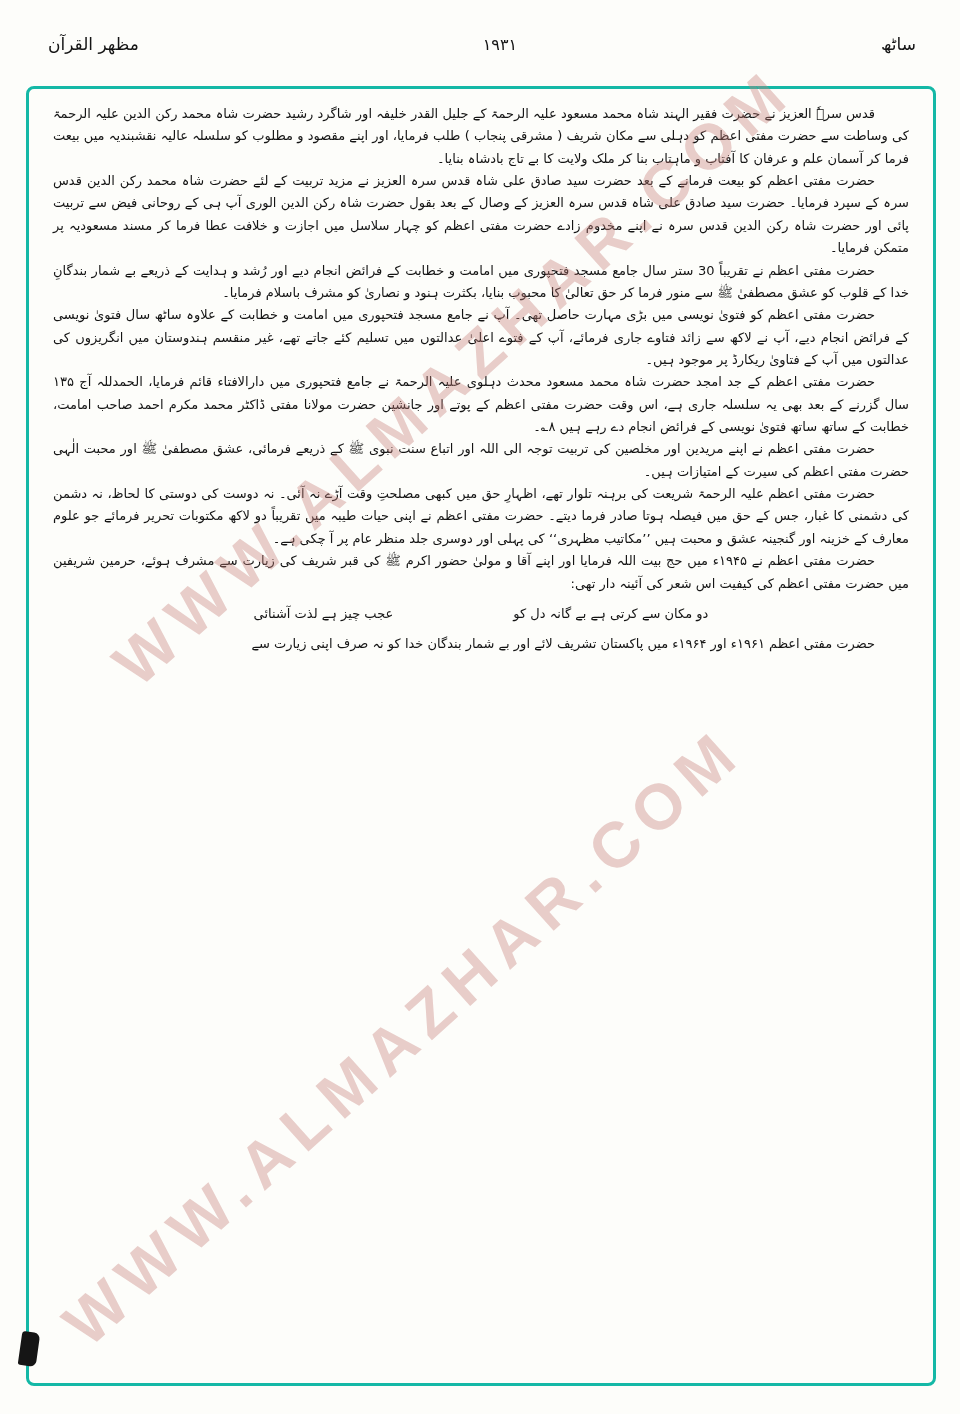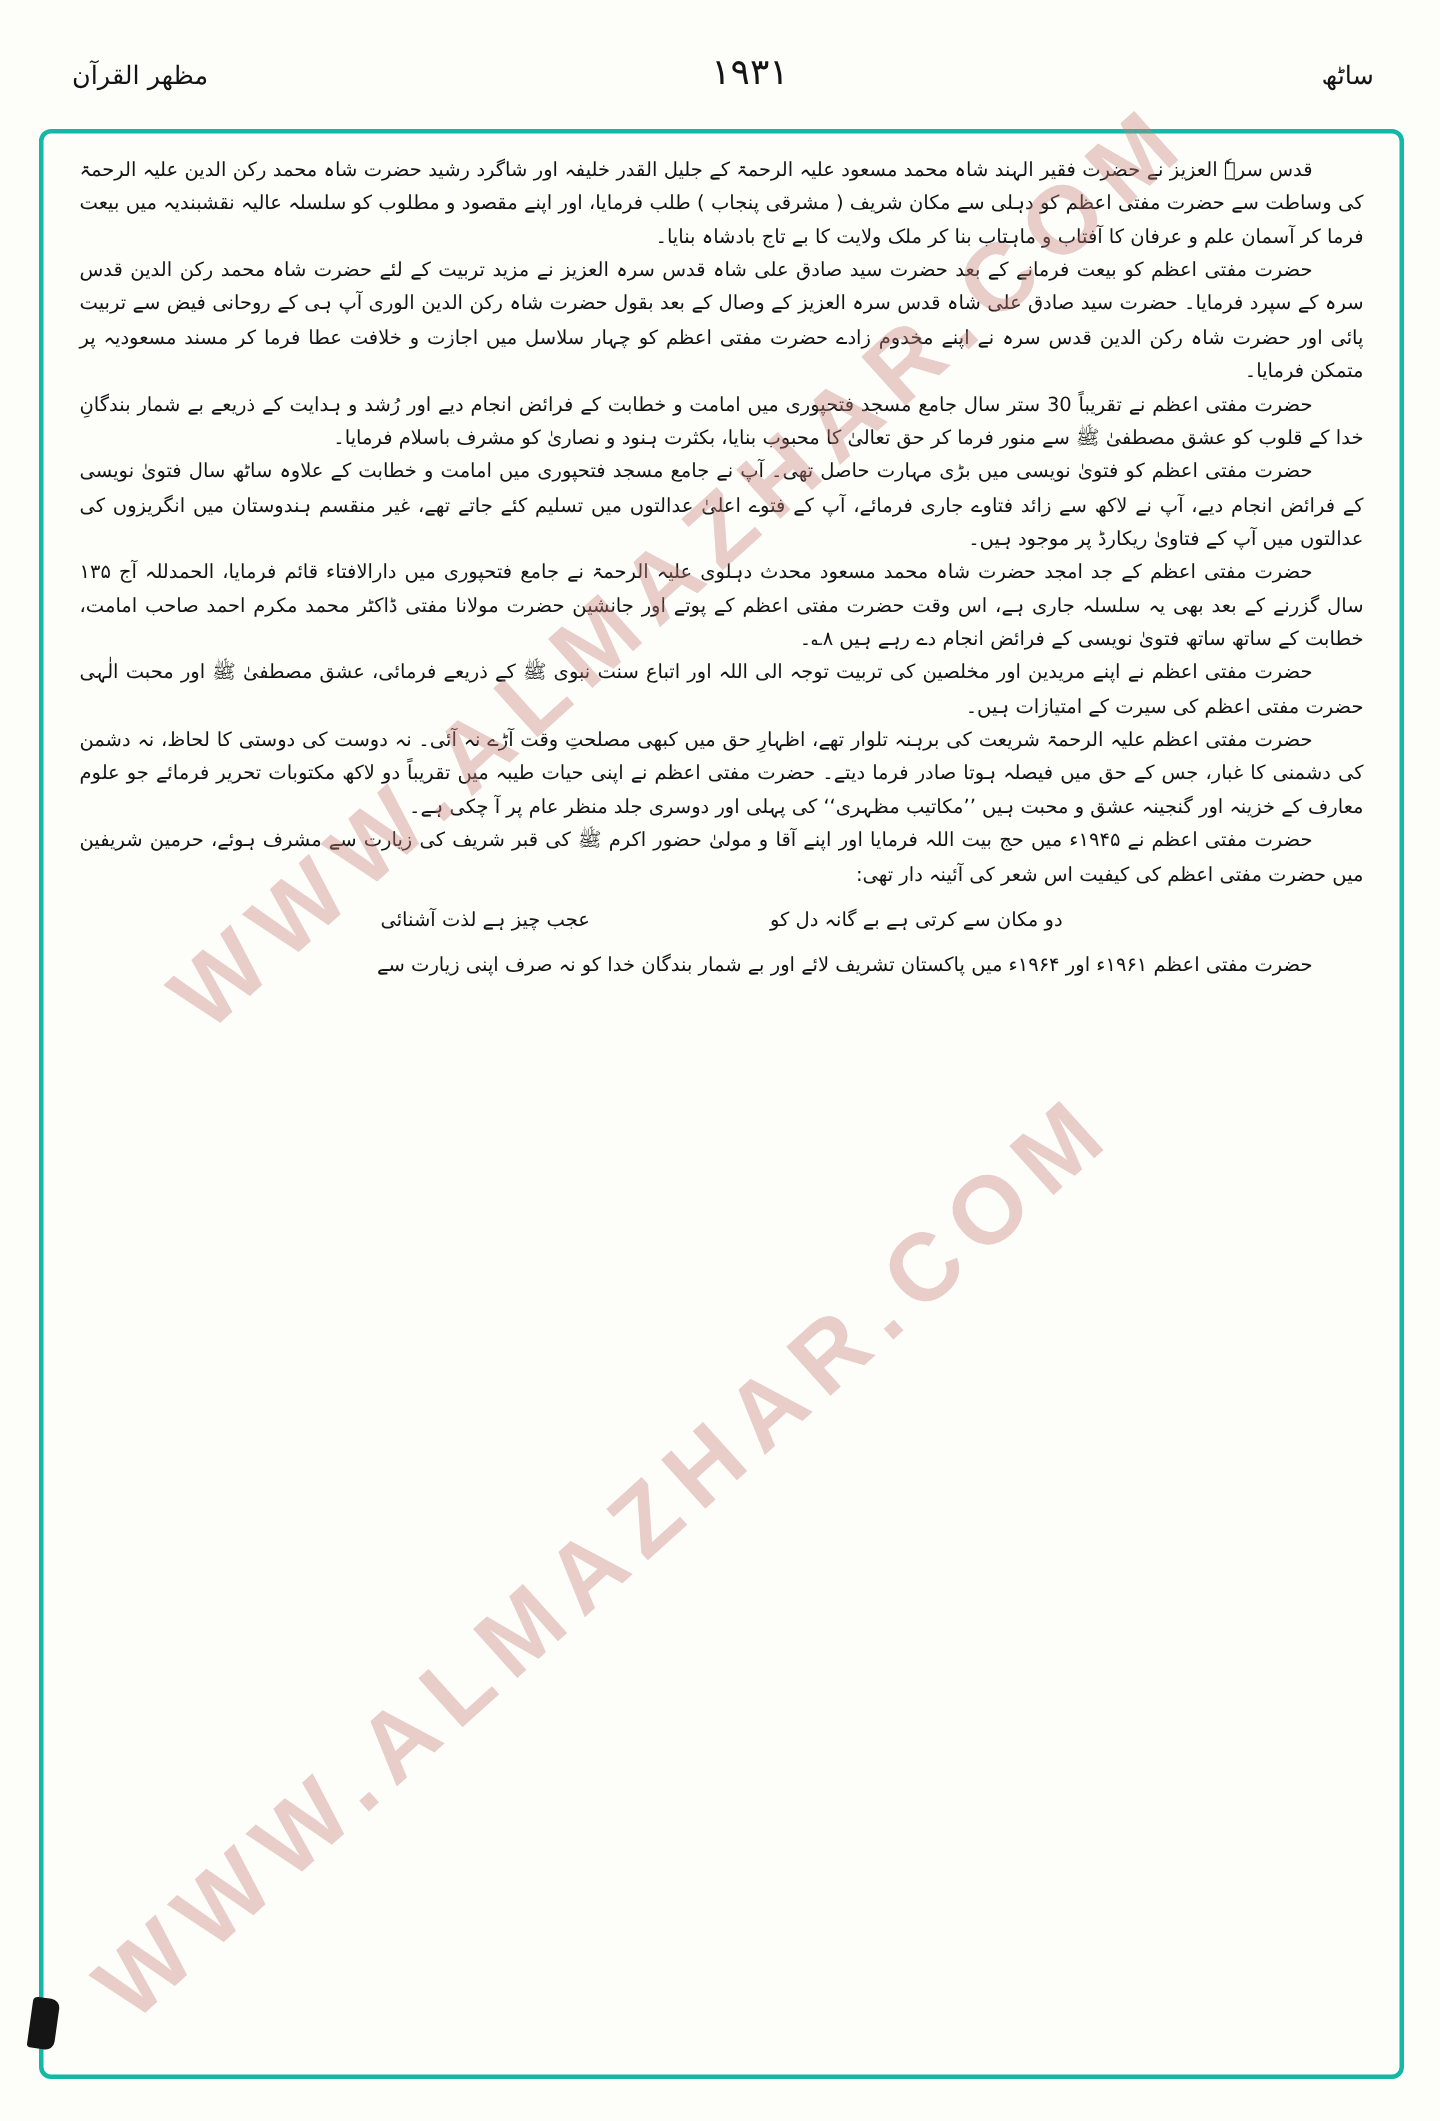--- a/index.html
+++ b/index.html
@@ -24,21 +24,21 @@
     left: 48px;
     right: 44px;
     display: flex;
     justify-content: space-between;
     align-items: baseline;
     font-size: 17px;
     direction: ltr;
   }
   .hdr-side { font-size: 17px; }
   .hdr-center {
-    font-size: 24px;
+    font-size: 16px;
     letter-spacing: 2px;
     transform: translateX(-10px);
   }
   
   .frame {
     position: absolute;
     top: 86px;
     left: 26px;
     right: 24px;
     bottom: 28px;

